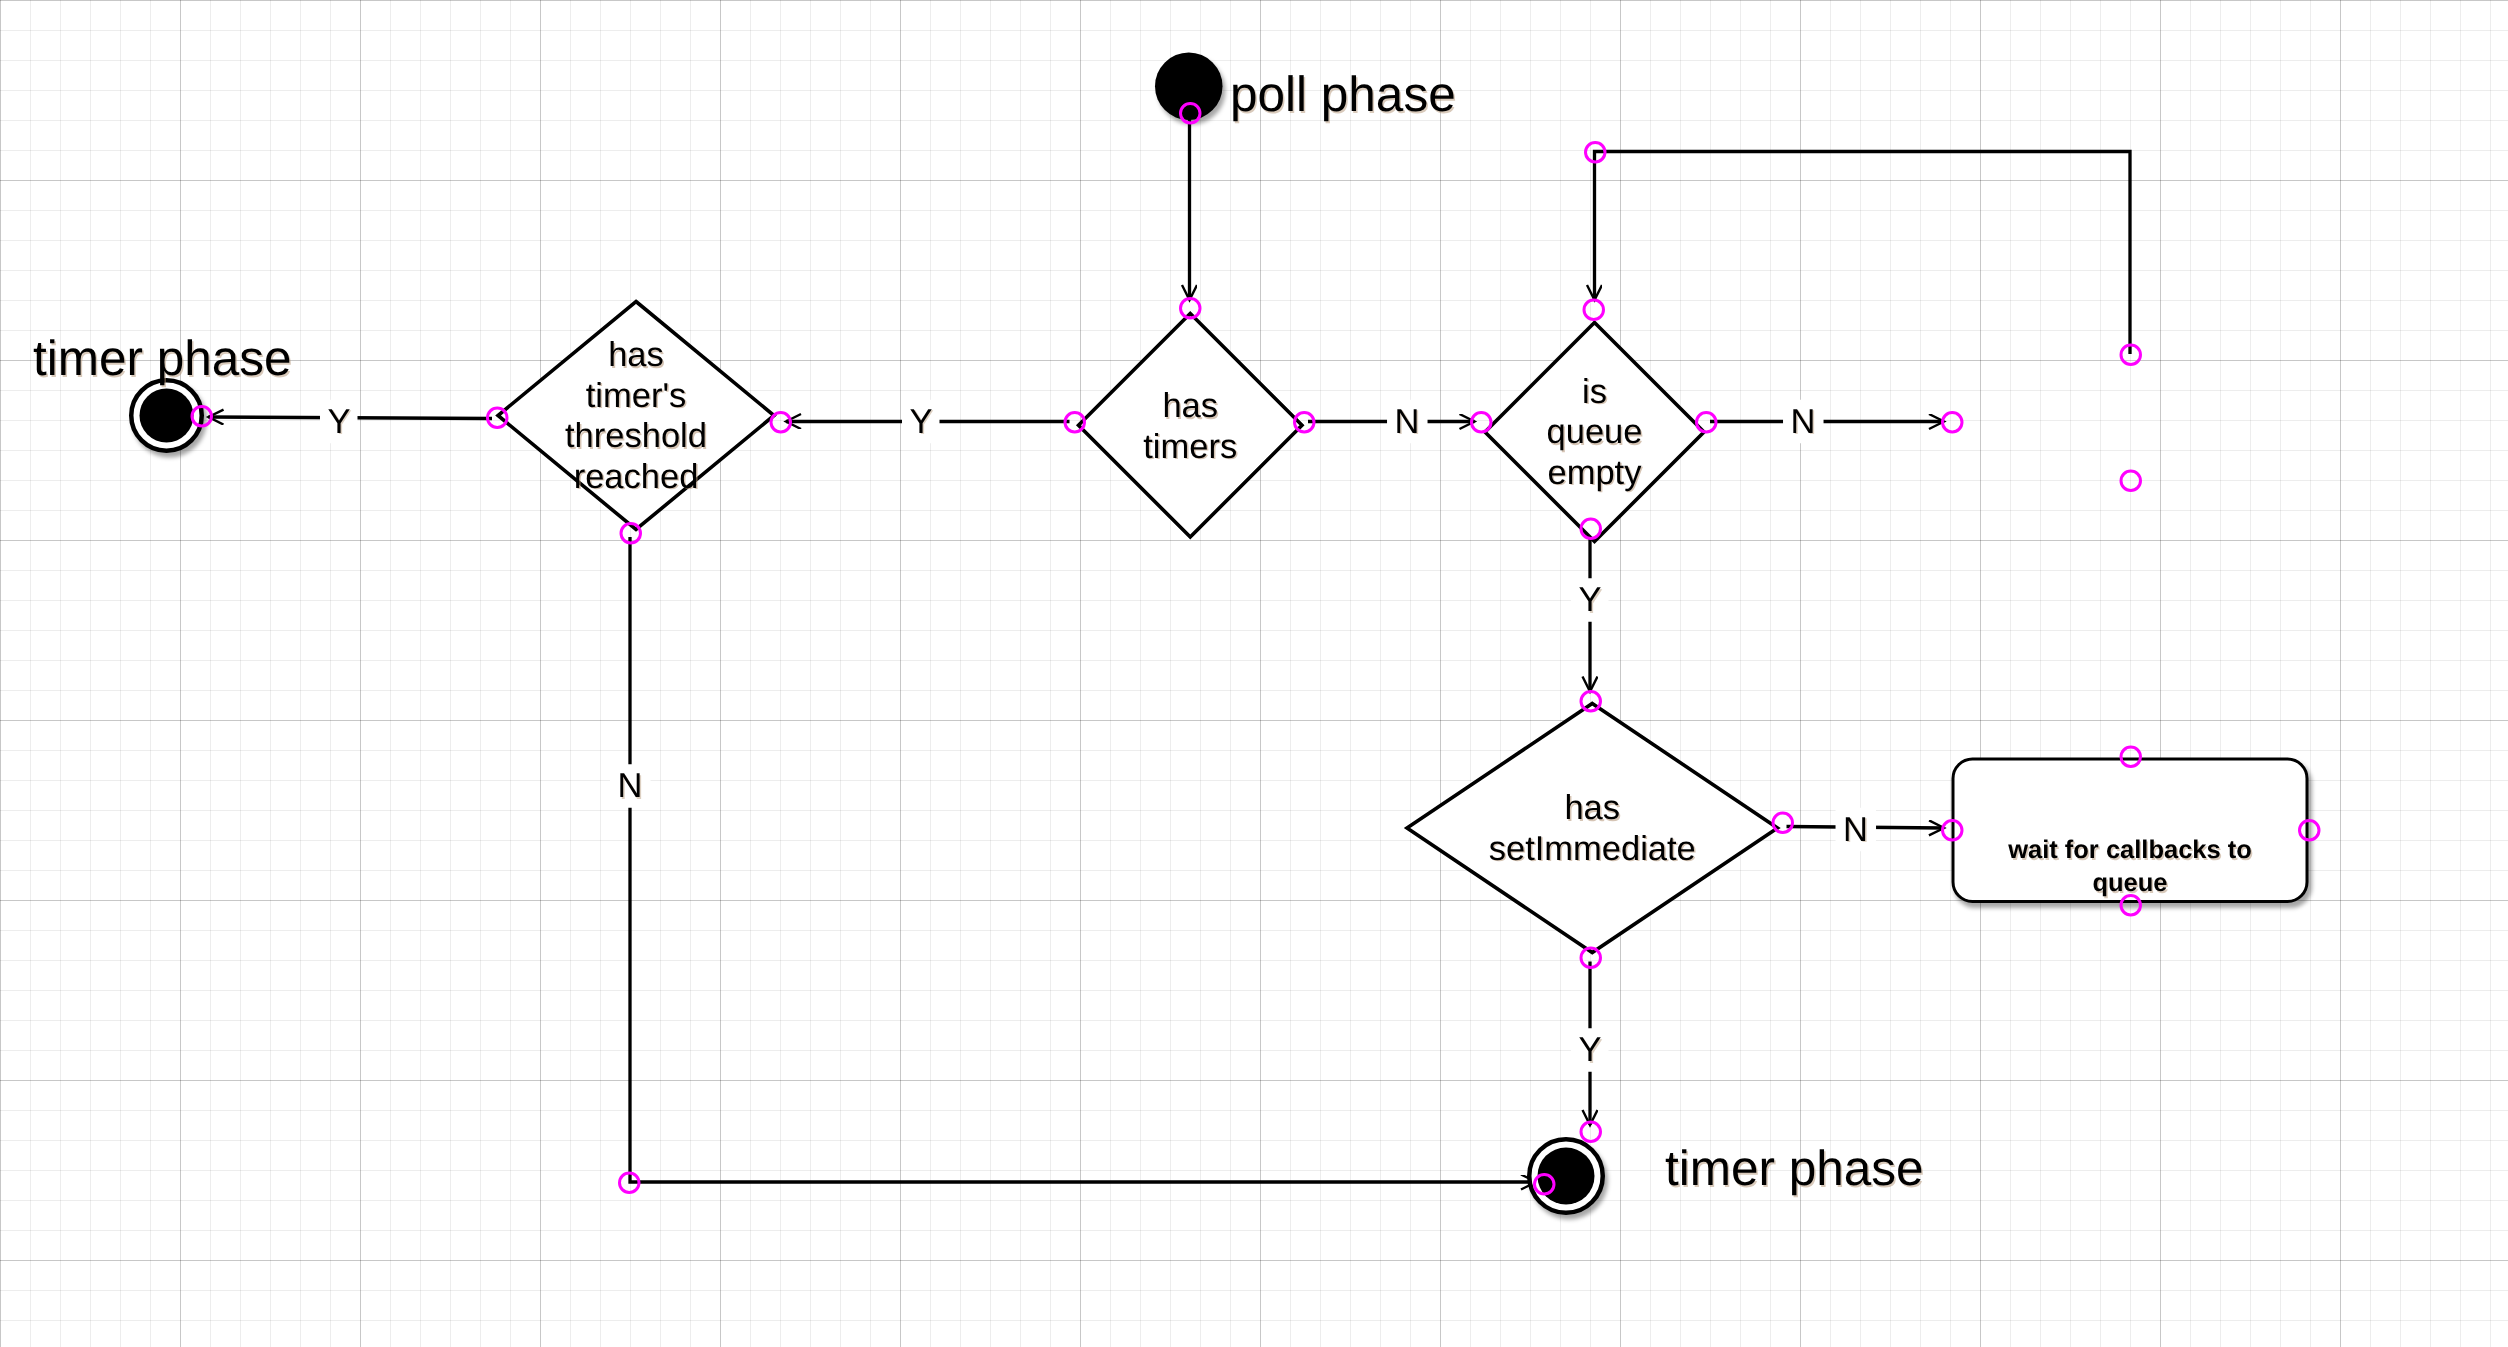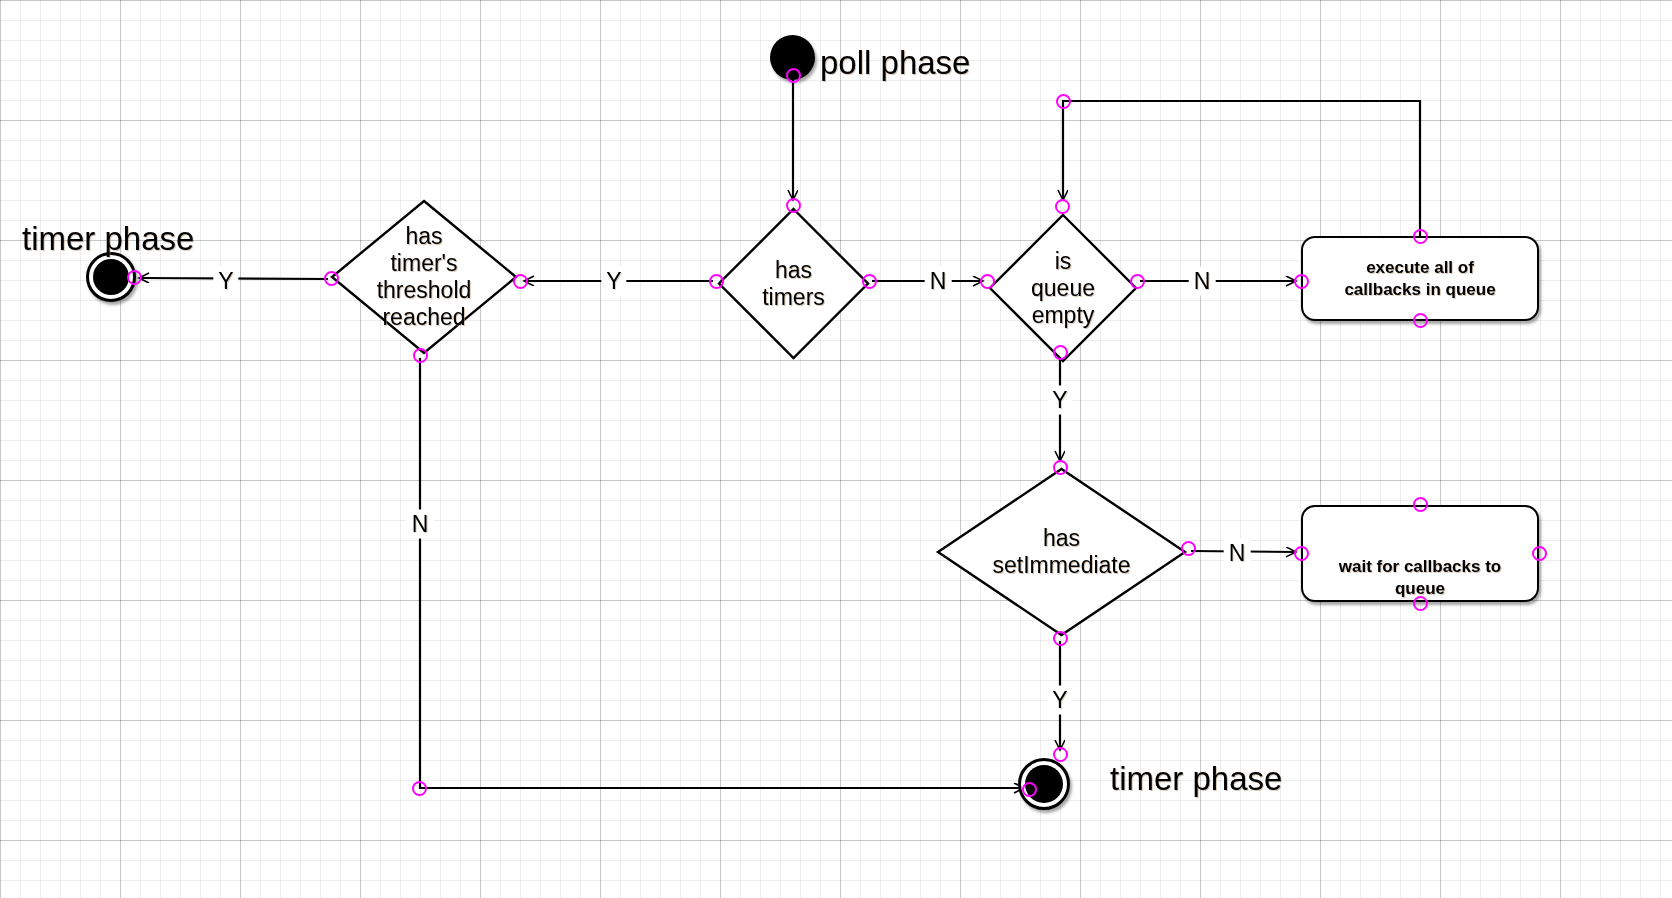--- a/index.html
+++ b/index.html
@@ -202,24 +202,20 @@
   </div>
 
   <div class="node" style="left:935px; top:466px; width:253px; height:172px;">
     <svg class="diamond-shape" viewBox="0 0 253 172" xmlns="http://www.w3.org/2000/svg" preserveAspectRatio="none">
       <polygon points="126.5,3 250,86 126.5,169 3,86" fill="#ffffff" stroke="#000000" stroke-width="2.4"></polygon>
     </svg>
     <div class="diamond-label">has
 setImmediate</div>
   </div>
 
-  <div class="rrect" style="left:1301px; top:236px; width:238px; height:85px;">
-    <div class="rrect-label">execute all of
-callbacks in queue</div>
-  </div>
 
   <div class="rrect" style="left:1301px; top:505px; width:238px; height:97px;align-items:flex-end;">
     <div class="rrect-label">wait for callbacks to
 queue</div>
   </div>
 
   <div class="terminal-start" style="left:770px; top:35px; width:45px; height:45px;"></div>
 
   <div class="terminal-end" style="left:86px; top:252px; width:50px; height:50px;"></div>
 

